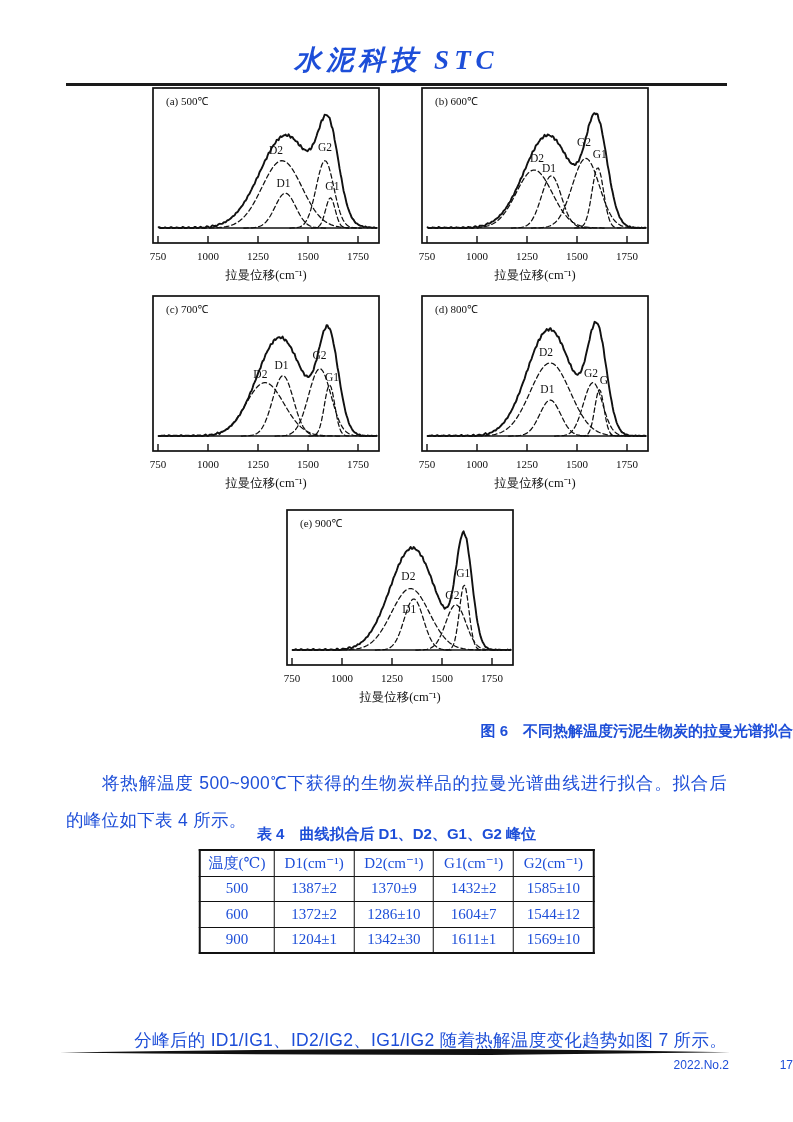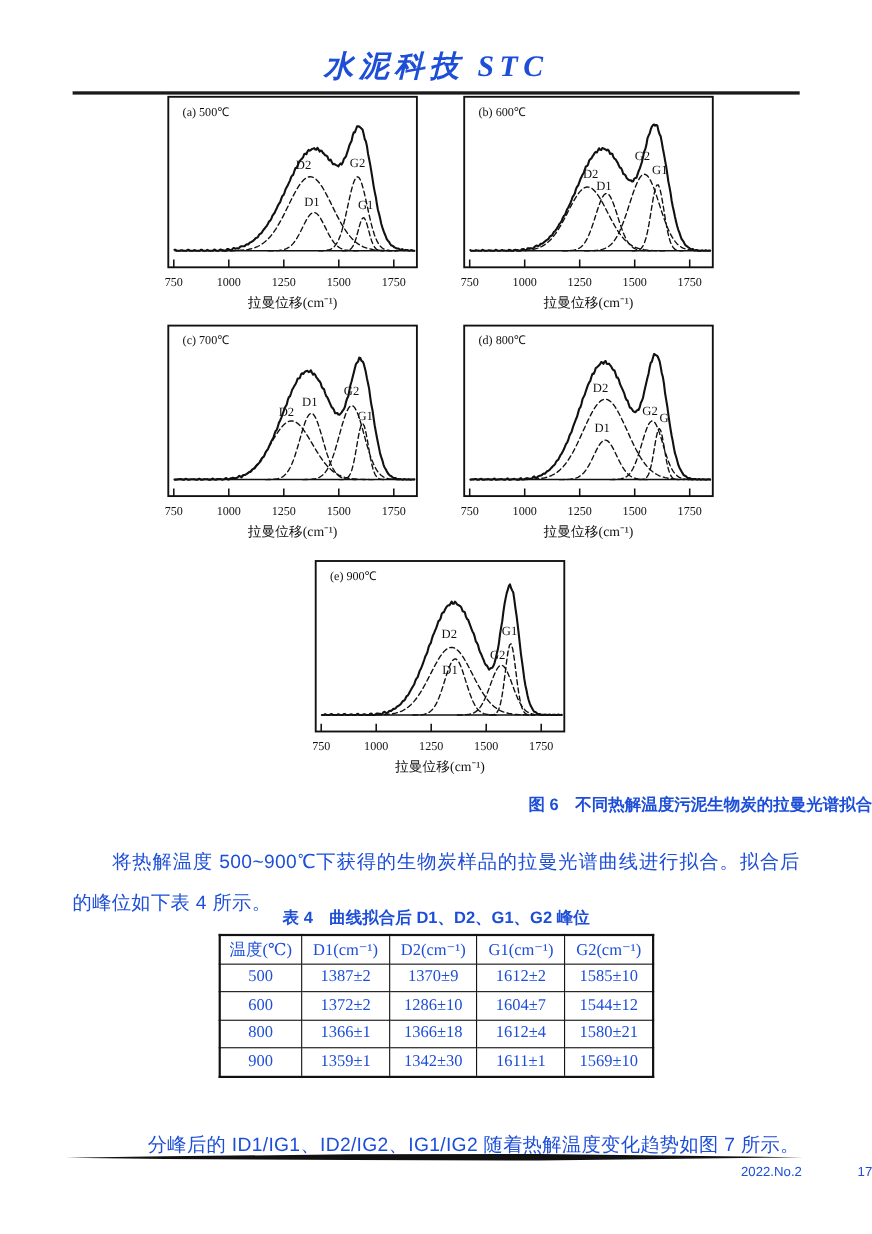--- a/index.html
+++ b/index.html
@@ -182,40 +182,33 @@
           <td>温度(℃)</td>
           <td>D1(cm⁻¹)</td>
           <td>D2(cm⁻¹)</td>
           <td>G1(cm⁻¹)</td>
           <td>G2(cm⁻¹)</td>
         </tr>
         <tr>
           <td>500</td>
           <td>1387±2</td>
           <td>1370±9</td>
-          <td>1612±2</td>
+          <td>1432±2</td>
           <td>1585±10</td>
         </tr>
         <tr>
           <td>600</td>
           <td>1372±2</td>
           <td>1286±10</td>
           <td>1604±7</td>
           <td>1544±12</td>
         </tr>
         <tr>
-          <td>800</td>
-          <td>1366±1</td>
-          <td>1366±18</td>
-          <td>1612±4</td>
-          <td>1580±21</td>
-        </tr>
-        <tr>
           <td>900</td>
-          <td>1359±1</td>
+          <td>1204±1</td>
           <td>1342±30</td>
           <td>1611±1</td>
           <td>1569±10</td>
         </tr>
       </tbody>
   </table>
 
   <p class="after-par">分峰后的 ID1/IG1、ID2/IG2、IG1/IG2 随着热解温度变化趋势如图 7 所示。</p>
 
   <svg class="footer-rule" viewBox="0 0 672 10" preserveAspectRatio="none">

